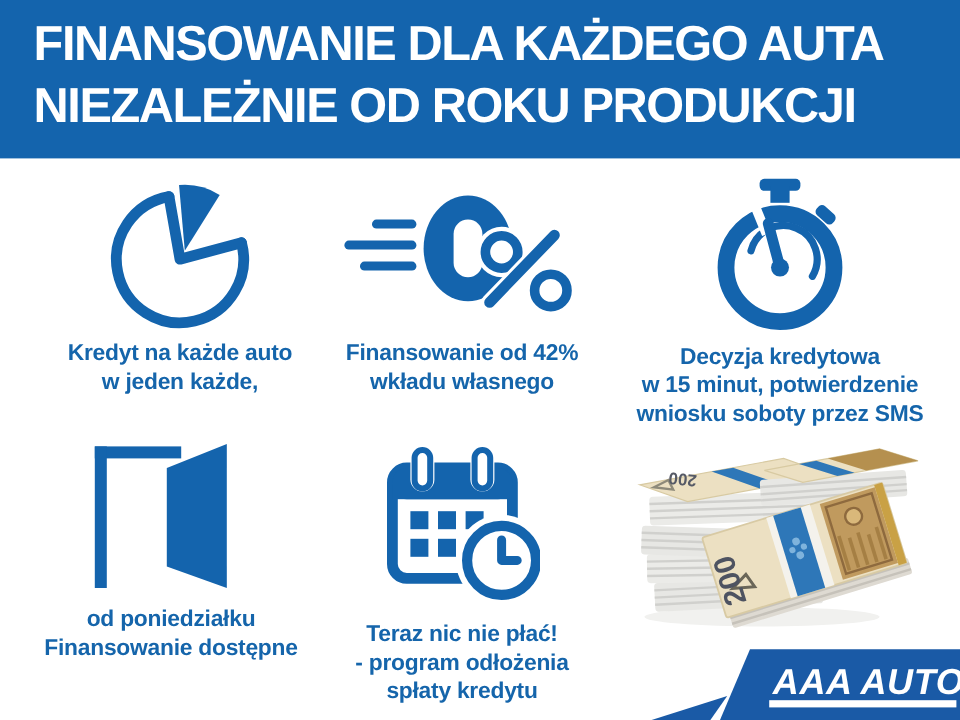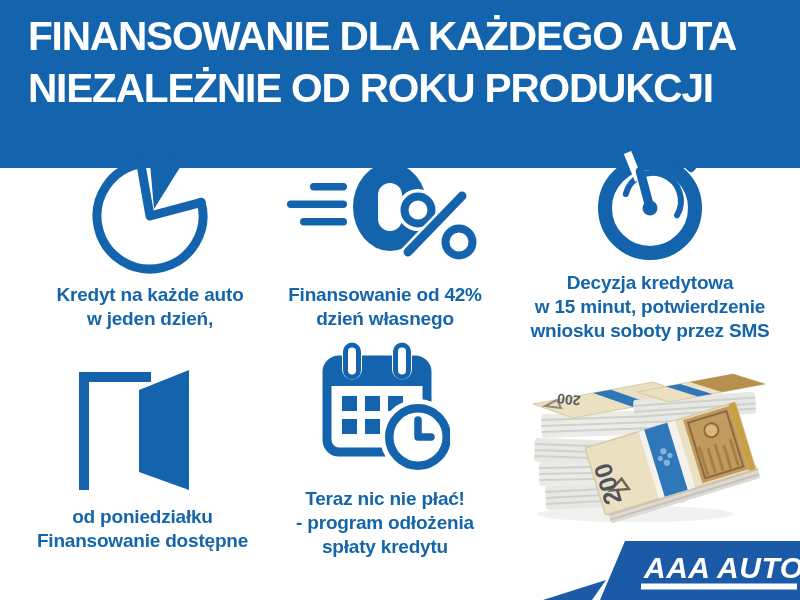--- a/index.html
+++ b/index.html
@@ -1,19 +1,19 @@
 <!DOCTYPE html>
 <html><head>
 <meta charset="utf-8">
 <style>
   html,body{margin:0;padding:0;background:#fff;}
   .stage{position:relative;width:800px;height:600px;background:#ffffff;overflow:hidden;
          font-family:"Liberation Sans",sans-serif;}
   
-  .banner{position:absolute;left:0;top:0;width:800px;height:168px;background:#1464ad;}
+  .banner{position:absolute;left:0;top:0;width:800px;height:132px;background:#1464ad;}
   .banner-line{position:absolute;left:28px;color:#ffffff;font-weight:700;font-size:41px;
                letter-spacing:-1.2px;white-space:nowrap;transform:scaleX(0.99);transform-origin:left;}
   .banner-line.l1{top:13px;}
   .banner-line.l2{top:65px;}
   
   .cell{position:absolute;text-align:center;}
   .icon-box{display:flex;justify-content:center;align-items:flex-start;}
   .row1 .icon-box{height:138px;}
   .row2 .icon-box{height:147px;}
   .cap{margin:0;font-size:19px;line-height:24px;font-weight:700;color:#1565ab;
@@ -33,43 +33,43 @@
 
   <section class="cell row1" style="left:30px;top:145px;width:240px">
     <div class="icon-box">
       <svg width="130" height="130" viewBox="-65 -65 130 130" style="margin-top:6px">
         <path d="M -9.2 -52.2 A 53 53 0 1 0 51.2 -13.7" fill="none" stroke="#1464ad" stroke-width="9" stroke-linecap="round"></path>
         <path d="M 0 0 L -9.2 -52.2 M 0 0 L 51.2 -13.7" fill="none" stroke="#1464ad" stroke-width="9" stroke-linejoin="round" stroke-linecap="round"></path>
         <path d="M 0 0 L -4.8 -54.8 A 55 55 0 0 1 29.1 -46.6 Z" fill="#1464ad" transform="translate(4,-7)"></path>
       </svg>
     </div>
     <p class="cap">Kredyt na każde auto</p>
-    <p class="cap">w jeden dzień,</p>
+    <p class="cap">w jeden każde,</p>
   </section>
 
   <section class="cell row1" style="left:275px;top:145px;width:220px">
     <div class="icon-box">
       <svg width="200" height="110" viewBox="0 0 200 110" style="margin-top:10px">
         <rect x="25" y="28" width="37" height="7.5" rx="3.7" fill="#1464ad"></rect>
         <rect x="2" y="45.5" width="60" height="7.5" rx="3.7" fill="#1464ad"></rect>
         <rect x="15" y="63" width="47" height="7.5" rx="3.7" fill="#1464ad"></rect>
         <ellipse cx="105" cy="52" rx="37" ry="44" fill="#1464ad"></ellipse>
         <rect x="93" y="28" width="24" height="48" rx="12" fill="#ffffff"></rect>
         <circle cx="133" cy="55" r="21" fill="#ffffff"></circle>
         <circle cx="133" cy="55" r="13.5" fill="#ffffff" stroke="#1464ad" stroke-width="8"></circle>
         <line x1="123" y1="97" x2="177" y2="41" stroke="#ffffff" stroke-width="14" stroke-linecap="round"></line>
         <line x1="123" y1="97" x2="177" y2="41" stroke="#1464ad" stroke-width="9" stroke-linecap="round"></line>
         <circle cx="174" cy="87" r="13.5" fill="#ffffff" stroke="#1464ad" stroke-width="8"></circle>
       </svg>
     </div>
     <p class="cap">Finansowanie od 42%</p>
-    <p class="cap">dzień własnego</p>
-  </section>
-
-  <section class="cell row1" style="left:515px;top:133px;width:270px">
+    <p class="cap">wkładu własnego</p>
+  </section>
+
+  <section class="cell row1" style="left:515px;top:148px;width:270px">
     <div class="icon-box">
       <svg width="120" height="150" viewBox="-60 -75 120 150">
         <rect x="-17" y="-74" width="34" height="10" rx="4" fill="#1464ad"></rect>
         <rect x="-8" y="-68" width="16" height="14" fill="#1464ad"></rect>
         <g transform="rotate(42 38 -44)">
             <rect x="29" y="-49" width="18" height="10" rx="4" fill="#1464ad"></rect>
           </g>
         <circle cx="0" cy="0" r="45" fill="none" stroke="#1464ad" stroke-width="14"></circle>
         <path d="M -24.2 -14 A 28 28 0 1 1 27 7.25" fill="none" stroke="#1464ad" stroke-width="6" stroke-linecap="round"></path>
         <line x1="-11.2" y1="-27.8" x2="-22.5" y2="-55.6" stroke="#ffffff" stroke-width="8"></line>
@@ -87,21 +87,21 @@
       <svg width="130" height="132" viewBox="0 0 130 132" style="margin-top:8px">
         <rect x="1" y="6" width="72" height="10" fill="#1464ad"></rect>
         <rect x="1" y="6" width="10" height="118" fill="#1464ad"></rect>
         <polygon points="61,24 111,4 111,124 61,106" fill="#1464ad"></polygon>
       </svg>
     </div>
     <p class="cap">od poniedziałku</p>
     <p class="cap">Finansowanie dostępne</p>
   </section>
 
-  <section class="cell row2" style="left:280px;top:340px;width:210px">
+  <section class="cell row2" style="left:280px;top:370px;width:210px">
     <div class="icon-box">
       <svg width="130" height="130" viewBox="0 0 130 130">
         <rect x="7" y="20" width="100" height="92" rx="12" fill="#ffffff" stroke="#1464ad" stroke-width="9"></rect>
         <rect x="7" y="20" width="100" height="26" rx="12" fill="#1464ad"></rect>
         <rect x="7" y="34" width="100" height="12" fill="#1464ad"></rect>
         <rect x="22" y="2.5" width="20" height="37" rx="10" fill="#ffffff"></rect>
         <rect x="25.5" y="5" width="13" height="32" rx="6.5" fill="#ffffff" stroke="#1464ad" stroke-width="5"></rect>
         <rect x="72" y="2.5" width="20" height="37" rx="10" fill="#ffffff"></rect>
         <rect x="75.5" y="5" width="13" height="32" rx="6.5" fill="#ffffff" stroke="#1464ad" stroke-width="5"></rect>
         <rect x="22" y="56" width="15" height="15" fill="#1464ad"></rect>

